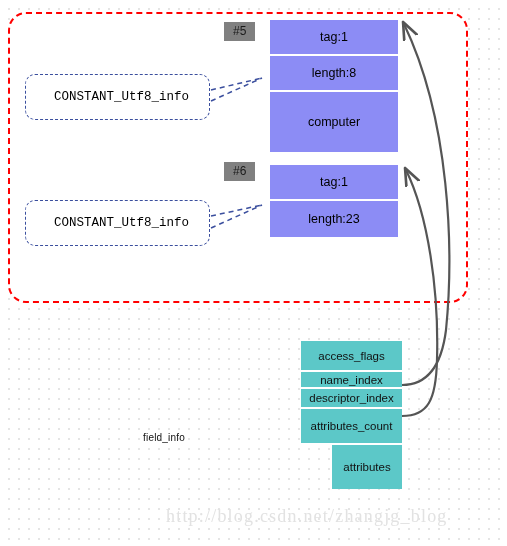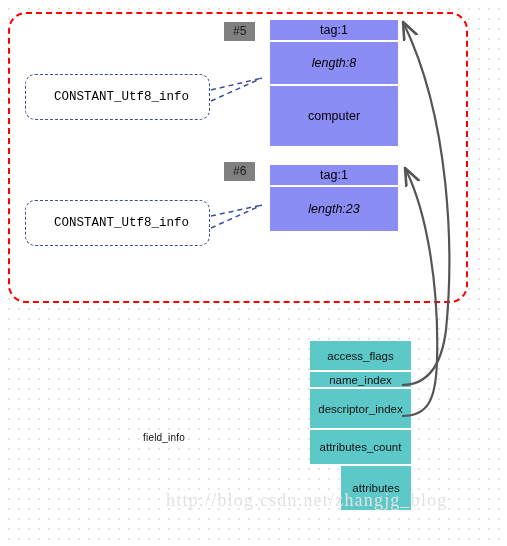--- a/index.html
+++ b/index.html
@@ -65,22 +65,22 @@
     color: #000000;
     font-size: 12.5px;
     text-align: center;
     display: flex;
     align-items: center;
     justify-content: center;
     border-bottom: 2px solid #ffffff;
     white-space: nowrap;
   }
   .cp-row:last-child { border-bottom: none; border-radius: 22px; }
-  .cp-row.tag    { height: 22px; }
-  .cp-row.len    { height: 44px; font-style: italic; }
+  .cp-row.tag    { height: 36px; }
+  .cp-row.len    { height: 36px; }
   .cp-row.val    { height: 60px; }
   .cp-row .overflow-text {
     position: absolute;
     left: 50%;
     transform: translateX(-50%);
     white-space: nowrap;
   }
 
   
   .idx-tag {
@@ -107,58 +107,58 @@
     color: #000000;
     font-family: "Liberation Mono", monospace;
     font-size: 12.5px;
     background: transparent;
     padding-left: 8px;
   }
 
   
   .fi-table {
     position: absolute;
-    left: 310px;
+    left: 301px;
     top: 341px;
     width: 101px;
   }
   .fi-row {
     box-sizing: border-box;
     background: #5cc8c8;
     color: #111111;
     font-size: 11.5px;
     text-align: center;
     display: flex;
     align-items: center;
     justify-content: center;
     border-bottom: 2px solid #ffffff;
     white-space: nowrap;
   }
   .fi-row:last-child { border-bottom: none; margin-left: 31px; }
   .fi-row.h1 { height: 31px; }
   .fi-row.h2 { height: 17px; }
-  .fi-row.h3 { height: 41px; text-align: center; }
+  .fi-row.h3 { height: 20px; text-align: center; }
   .fi-row.h4 { height: 36px; }
   .fi-row.h5 { height: 44px; }
 
   #field-info-label {
     position: absolute;
     left: 143px;
     top: 432px;
     font-size: 10px;
     color: #111111;
     font-family: "Liberation Sans", sans-serif;
     letter-spacing: 0.2px;
   }
 
   
   #watermark {
     position: absolute;
     left: 166px;
-    top: 490px;
+    top: 506px;
     font-family: "Liberation Serif", serif;
     font-size: 18px;
     letter-spacing: 1.2px;
     color: #e2e2e2;
     white-space: nowrap;
   }
 </style>
 </head>
 <body>
 

